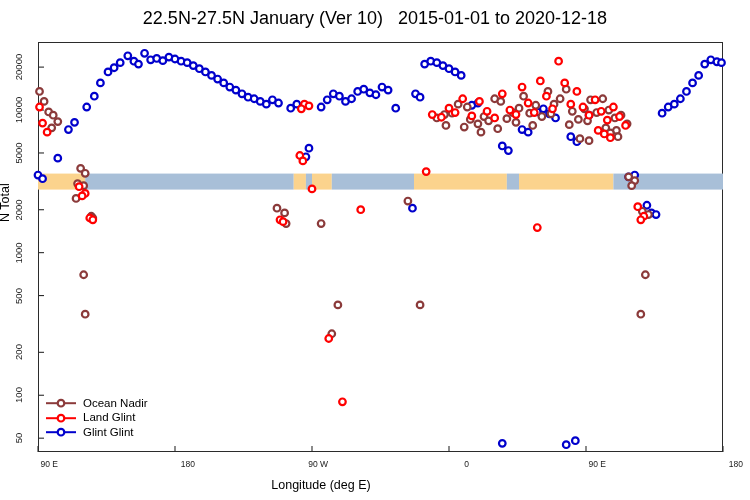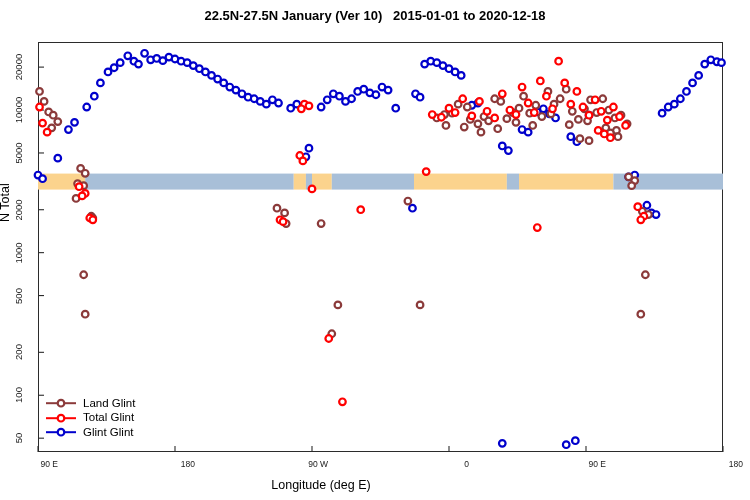--- a/index.html
+++ b/index.html
@@ -20,22 +20,22 @@
     left: 0; top: 0;
     width: 750px;
     height: 500px;
   }
   #chart-title {
     position: absolute;
     left: 0;
     top: 8px;
     width: 750px;
     text-align: center;
-    font-size: 13px;
-    font-weight: bold;
+    font-size: 18px;
+    font-weight: normal;
     letter-spacing: 0px;
     white-space: pre;
   }
   #plot-area {
     position: absolute;
     left: 38px;
     top: 42px;
     width: 685px;
     height: 410px;
   }
@@ -416,28 +416,28 @@
       <div class="xtick-label" style="left: 566px; top: 459px; width: 40px;">90 E</div>
       <div class="xtick-label" style="left: 703px; top: 459px; width: 40px;">180</div>
     </div>
 
   <div id="legend">
       <div class="legend-row">
         <span class="legend-sym"><svg width="32" height="14.5" viewBox="0 0 32 14.5">
             <line x1="1" y1="7.2" x2="31" y2="7.2" stroke="#8B3A3A" stroke-width="2"></line>
             <circle cx="16" cy="7.2" r="3.3" fill="#ffffff" stroke="#8B3A3A" stroke-width="2.2"></circle>
           </svg></span>
-        <span class="legend-text">Land Glint</span>
+        <span class="legend-text">Ocean Nadir</span>
       </div>
       <div class="legend-row">
         <span class="legend-sym"><svg width="32" height="14.5" viewBox="0 0 32 14.5">
             <line x1="1" y1="7.2" x2="31" y2="7.2" stroke="#FF0000" stroke-width="2"></line>
             <circle cx="16" cy="7.2" r="3.3" fill="#ffffff" stroke="#FF0000" stroke-width="2.2"></circle>
           </svg></span>
-        <span class="legend-text">Total Glint</span>
+        <span class="legend-text">Land Glint</span>
       </div>
       <div class="legend-row">
         <span class="legend-sym"><svg width="32" height="14.5" viewBox="0 0 32 14.5">
             <line x1="1" y1="7.2" x2="31" y2="7.2" stroke="#0000CC" stroke-width="2"></line>
             <circle cx="16" cy="7.2" r="3.3" fill="#ffffff" stroke="#0000CC" stroke-width="2.2"></circle>
           </svg></span>
         <span class="legend-text">Glint Glint</span>
       </div>
     </div>
 

